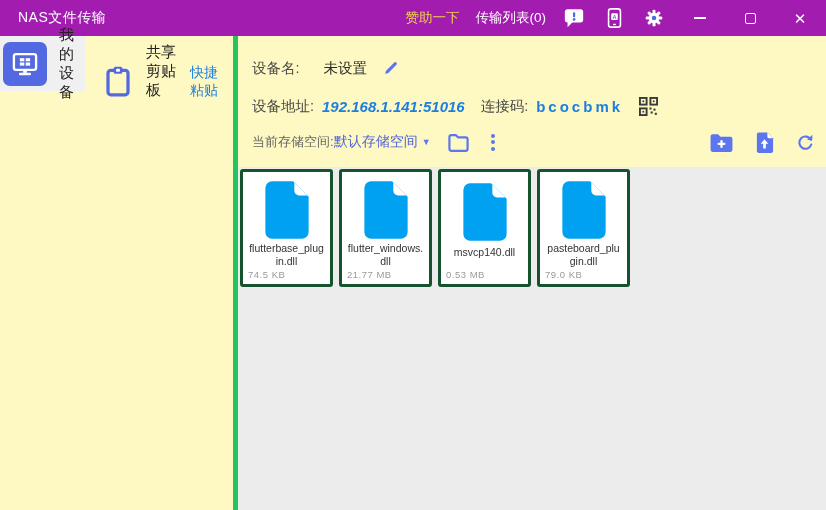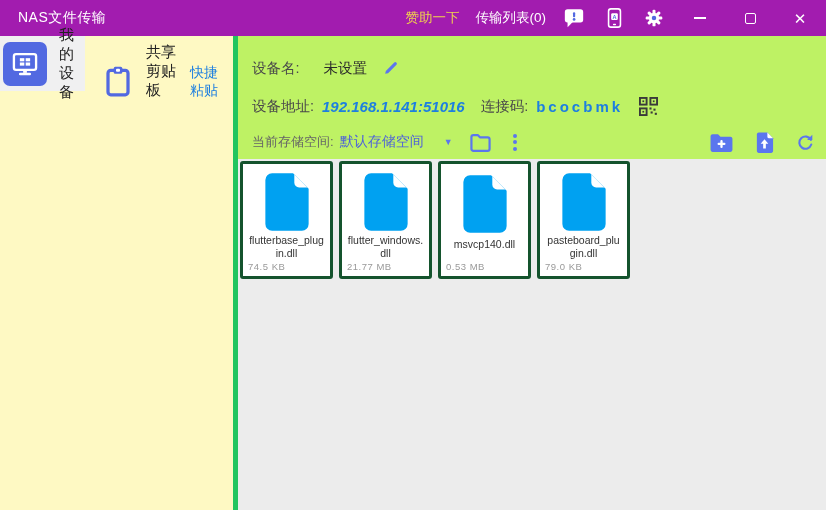--- a/index.html
+++ b/index.html
@@ -30,32 +30,32 @@
   .side-label { font-size:15px; color:#222; }
   .side-row2 { height:64px; display:flex; align-items:flex-end; padding-left:18px; }
   .side-row2 .side-label { margin-left:13px; }
   .quick-paste { margin-left:auto; margin-right:10px; color:#1d7fe0; font-size:14px; cursor:pointer; }
   .side-row3 { height:40px; display:flex; align-items:center; padding:0 14px 0 7px; border-bottom:1px solid #ebebeb; }
   .device-list-lbl { color:#4f63d8; font-size:14px; font-weight:bold; }
   .auto-add { color:#1d7fe0; font-size:13.5px; text-decoration:underline; margin-left:22px; cursor:pointer; }
   .plus-btn { margin-left:auto; color:#4f63d8; font-size:23px; font-weight:300; line-height:1; cursor:pointer; }
 
   
-  .info-area { background:#bef264; padding:13px 8px 0 14px; flex-shrink:0;text-align:right; }
+  .info-area { background:#fef9c3; padding:13px 8px 8px 14px; flex-shrink:0;text-align:right; }
   .info-row { display:flex; align-items:center; height:38px; font-size:14.5px; color:#3a3a3a; }
   .lbl { color:#4a4a4a; }
   .dev-name-val { margin-left:24px; color:#2b2b2b; }
   .pencil { margin-left:16px; cursor:pointer; display:flex; }
   .addr-val { margin-left:8px; color:#1d7fe0; font-weight:bold; font-size:15px;font-style:italic; }
   .code-lbl { margin-left:16px; }
   .code-val { margin-left:8px; color:#1d7fe0; font-weight:bold; font-size:15px; letter-spacing:3px; }
   .qr { margin-left:16px; cursor:pointer; display:flex; }
   .storage-row { height:34px; }
   .storage-lbl { font-size:13px; color:#666; }
-  .storage-sel { margin-left:6px; display:flex; align-items:center; gap:20px; color:#4f63d8; font-size:14px; cursor:pointer; }
+  .storage-sel { display:flex; align-items:center; gap:4px; color:#4f63d8; font-size:14px; cursor:pointer; }
   .dd-arrow { font-size:9px; color:#5b76ee; }
   .icon-btn { display:flex; align-items:center; justify-content:center; cursor:pointer; }
   .folder-open-btn { margin-left:16px; }
   .kebab { margin-left:18px; display:flex; flex-direction:column; gap:2.5px; cursor:pointer; padding:3px; }
   .kebab i { width:4px; height:4px; border-radius:50%; background:#5b76ee; }
   .storage-right { margin-left:auto; display:flex; align-items:center; gap:20px; padding-right:2px; }
 
   
   .grid-area { flex:1; background:#ececec; padding:2px 0 0 2px; display:flex; flex-wrap:wrap; gap:6px; align-content:flex-start; overflow:hidden; }
   .card { width:93px; height:118px; background:#fff; border:3px solid #14532d; border-radius:3px; padding:6px 5px 4px; display:flex; flex-direction:column; align-items:center; cursor:pointer; }

